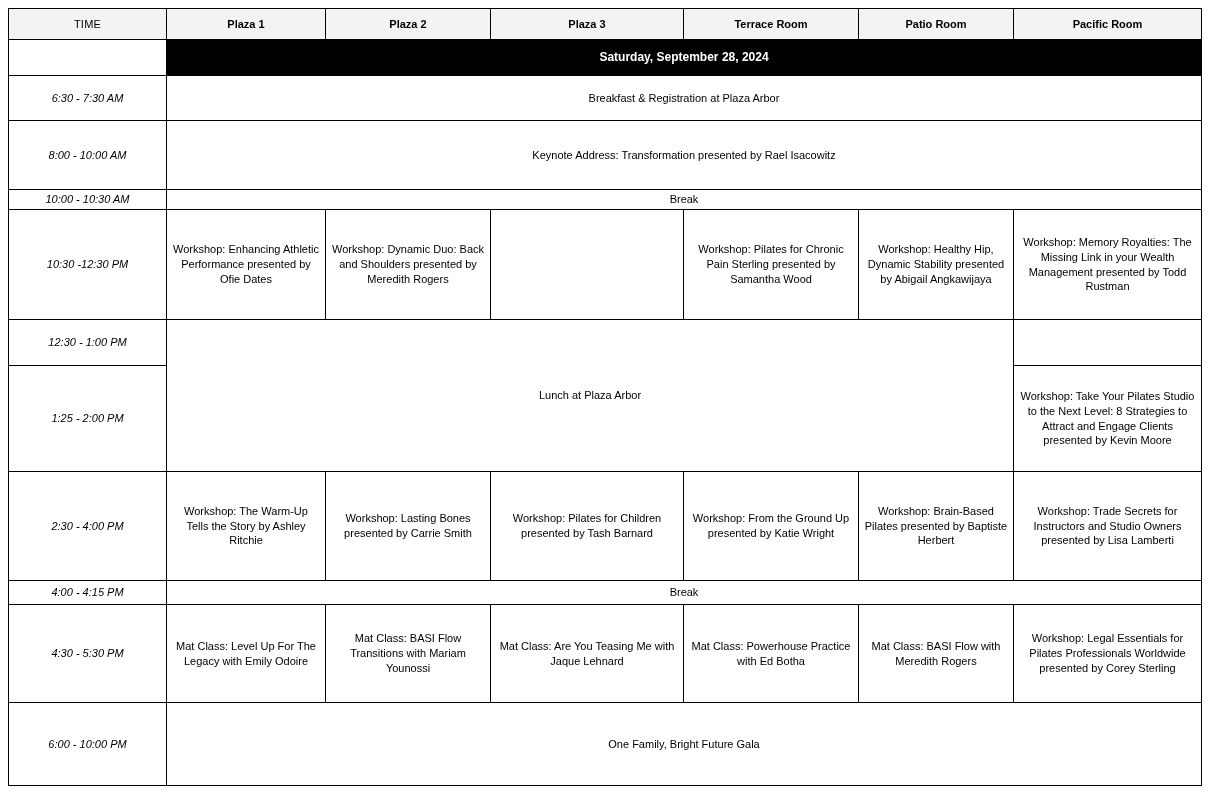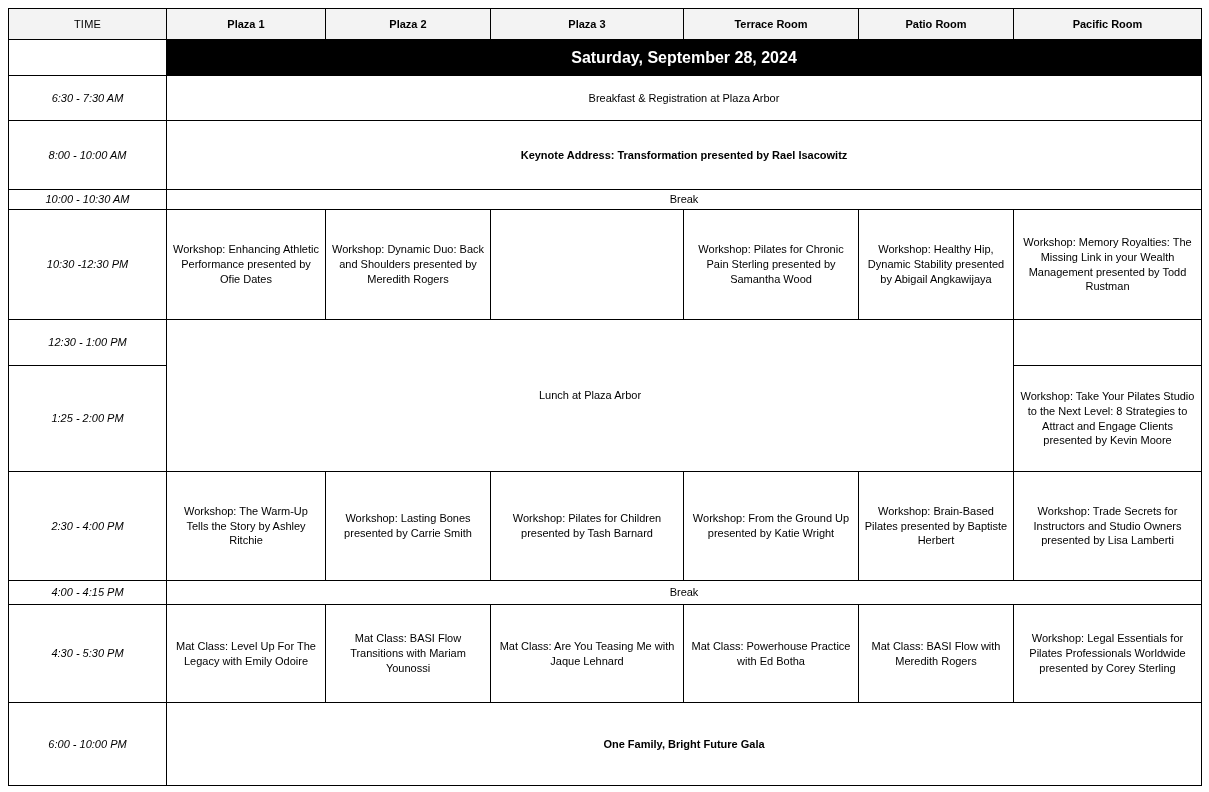--- a/index.html
+++ b/index.html
@@ -44,24 +44,24 @@
   }
   td.time-cell {
     font-size: 11.5px;
     background: #ffffff;
     font-style: italic;
   }
   tr.banner-row td.banner-cell {
     background: #000000;
     color: #ffffff;
     font-weight: bold;
-    font-size: 16px;
+    font-size: 12px;
   }
   td.big-event {
-    font-weight: bold;
+    font-weight: normal;
     font-size: 15px;
   }
   
   tr.r-banner    { height: 36px; }
   tr.r-breakfast { height: 45px; }
   tr.r-keynote   { height: 69px; margin-top: 48px; }
   tr.r-break1    { height: 20px; }
   tr.r-morning   { height: 110px; }
   tr.r-lunch-a   { height: 46px; margin-left: 41px; }
   tr.r-lunch-b   { height: 106px; }

